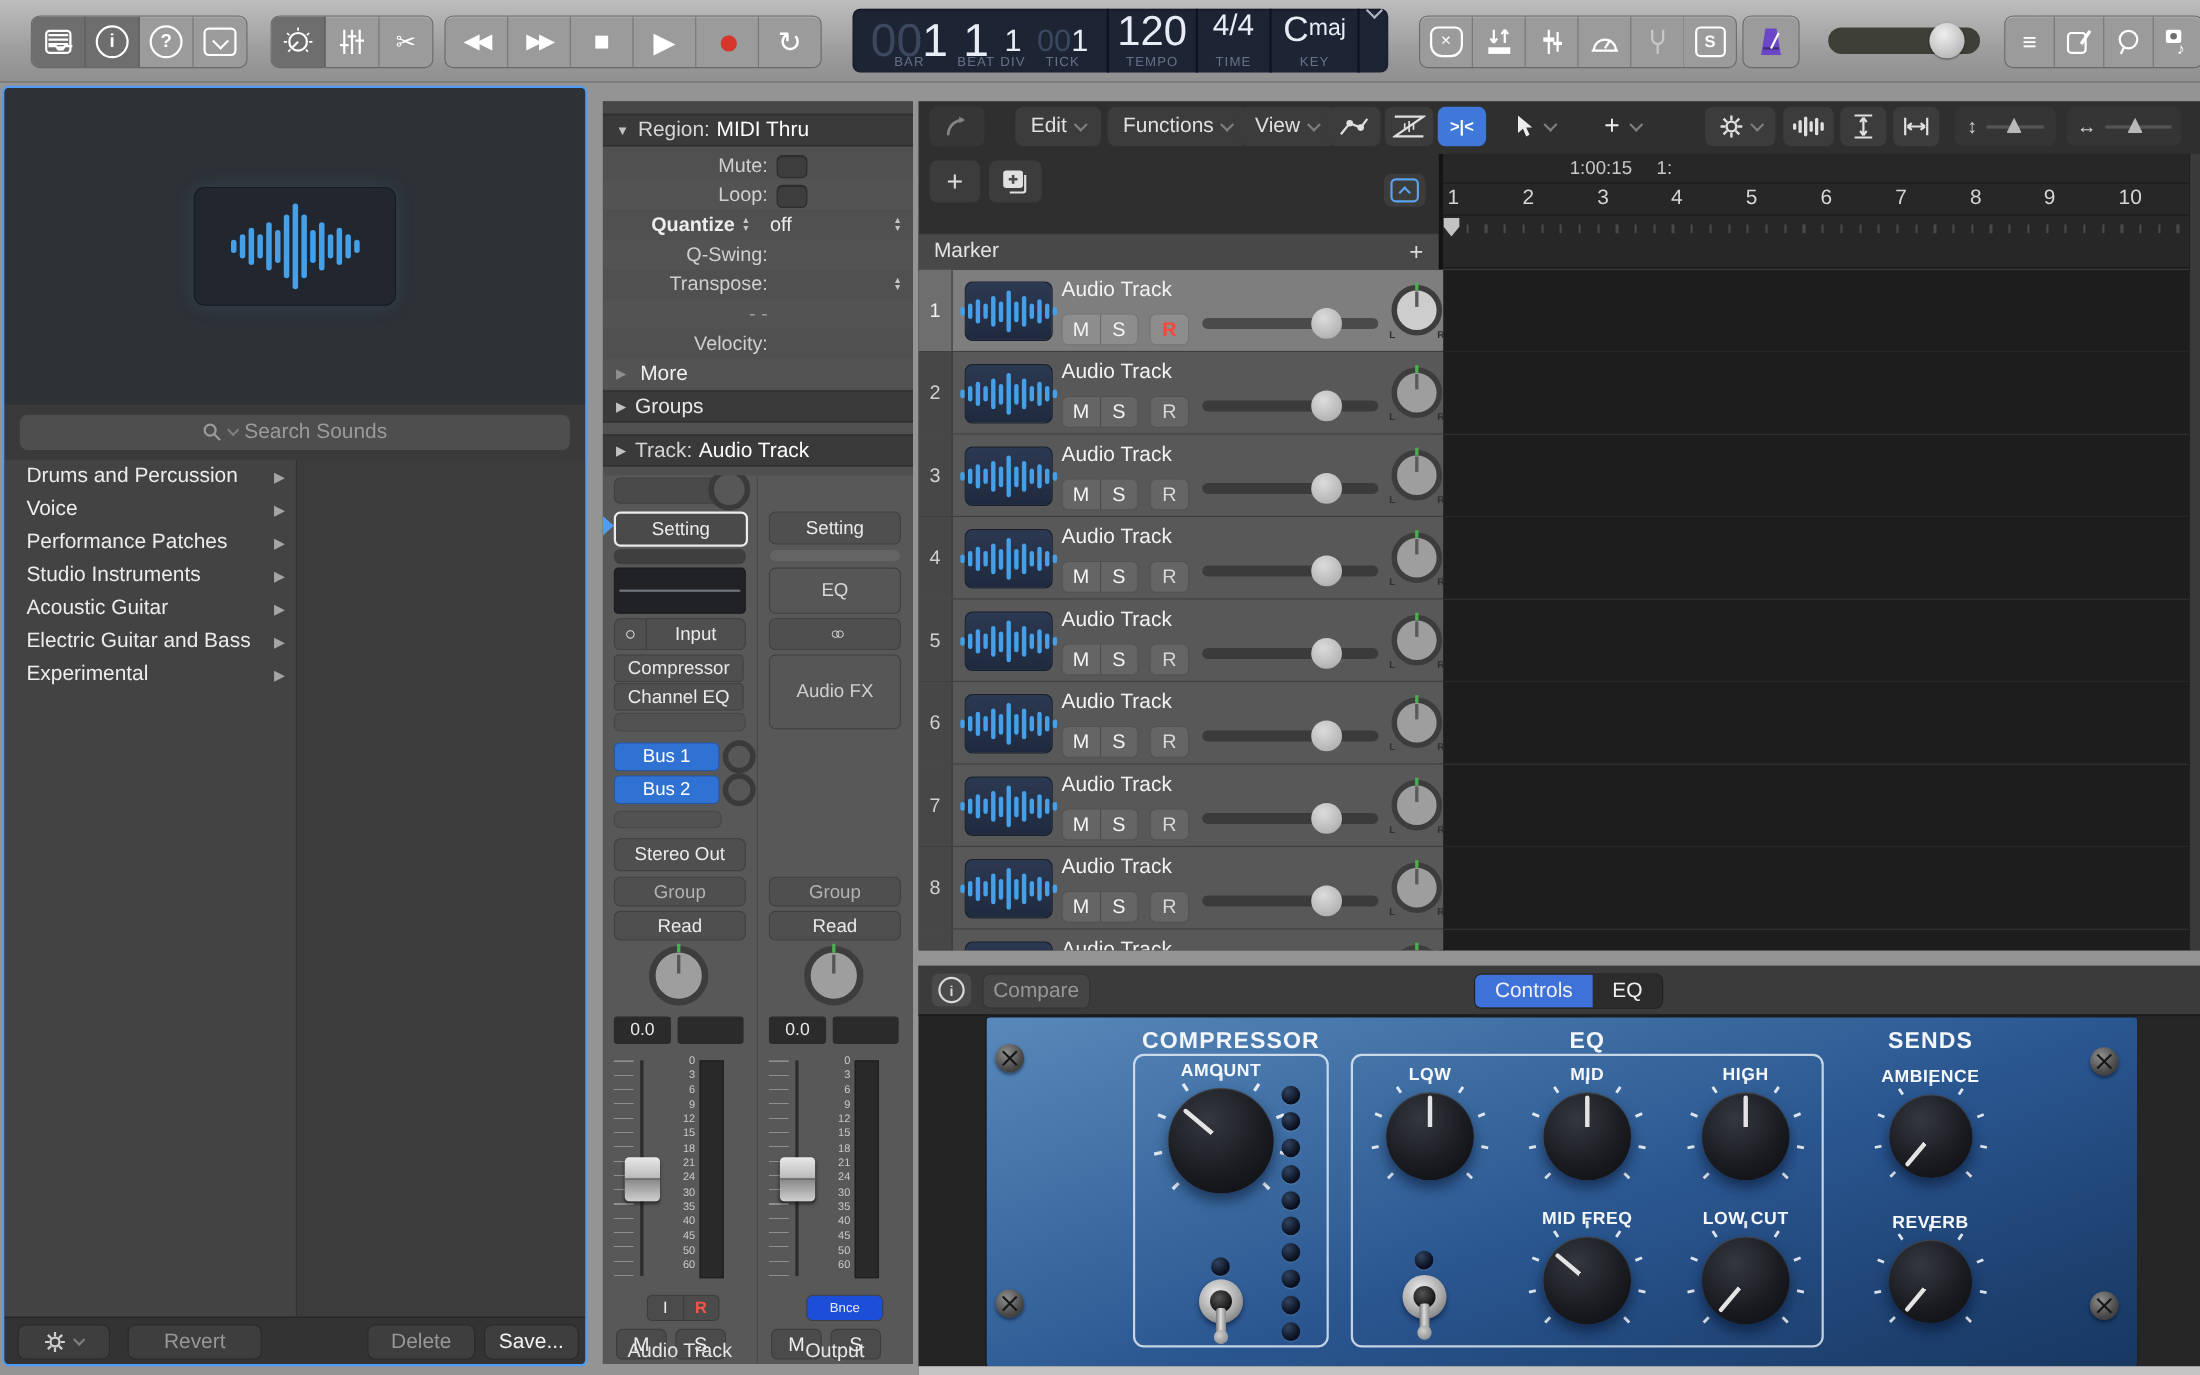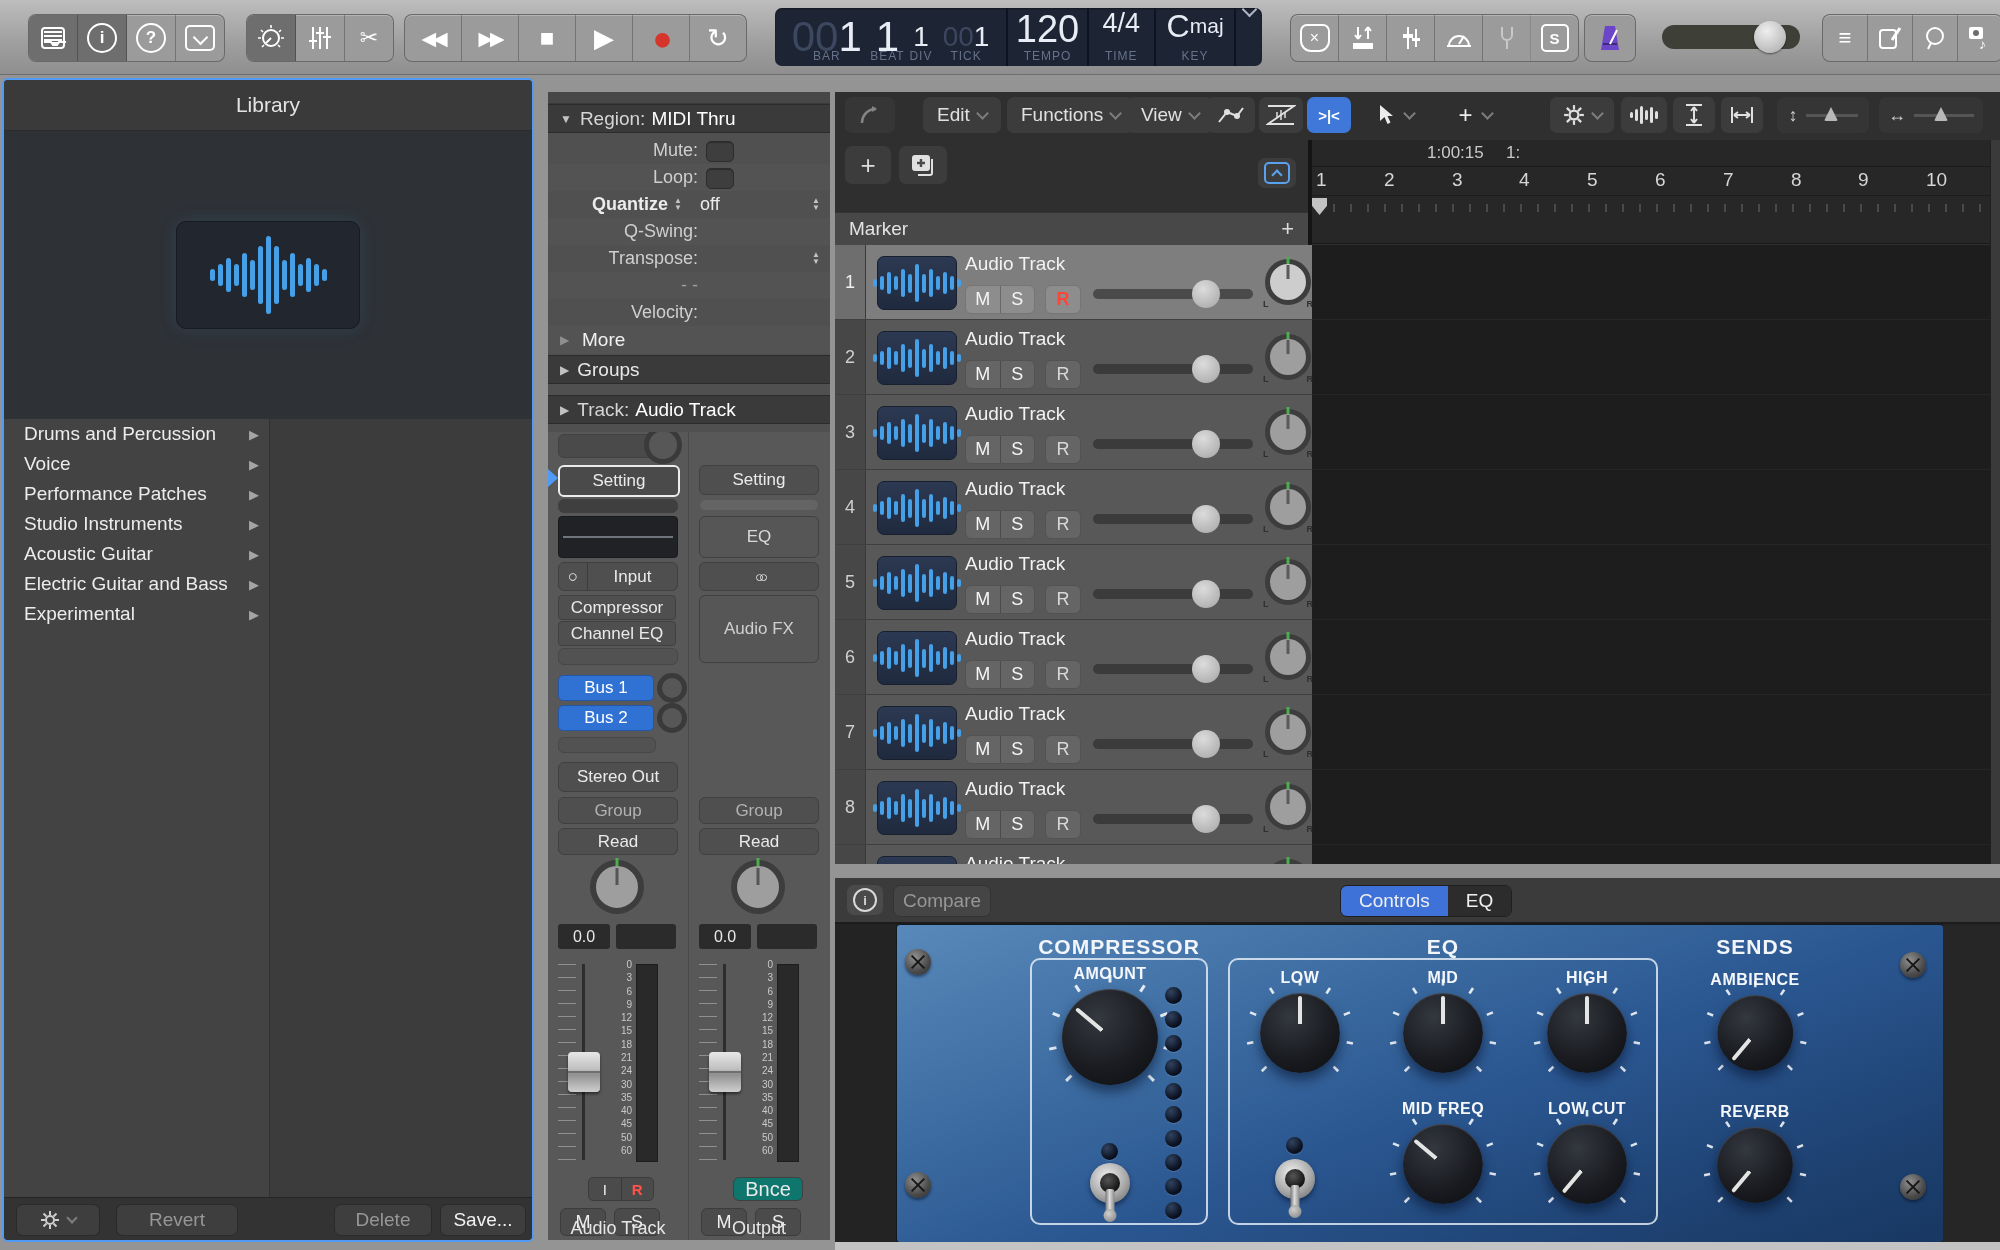--- a/index.html
+++ b/index.html
@@ -389,40 +389,49 @@
       <svg class="micon" width="26" height="26" viewBox="0 0 26 26">
           <rect x="2" y="2" width="14" height="12" rx="2" fill="#fff"></rect>
           <circle cx="9" cy="8" r="3" fill="#6e6e6e"></circle>
           <text x="12" y="24" font-size="14" fill="#fff">♪</text>
         </svg>
     </div>
   </div>
 </div>
 
 <div id="library" class="abs">
-  <div class="lib-title">Library</div>
   <div class="lib-hero">
     <div class="lib-tile">
       <span class="wavebars">
         <i style="height:12px"></i>
           <i style="height:22px"></i>
           <i style="height:34px"></i>
           <i style="height:22px"></i>
           <i style="height:44px"></i>
           <i style="height:30px"></i>
           <i style="height:58px"></i>
           <i style="height:78px"></i>
           <i style="height:58px"></i>
           <i style="height:30px"></i>
           <i style="height:44px"></i>
           <i style="height:22px"></i>
           <i style="height:34px"></i>
           <i style="height:22px"></i>
           <i style="height:12px"></i>
       </span>
+    </div>
+  </div>
+  <div class="lib-search">
+    <div class="searchfield">
+      <svg width="18" height="18" viewBox="0 0 18 18">
+          <circle cx="7" cy="7" r="5" fill="none" stroke="#9b9b9b" stroke-width="2"></circle>
+          <line x1="11" y1="11" x2="16" y2="16" stroke="#9b9b9b" stroke-width="2"></line>
+        </svg>
+      <span class="chev gray" style="width:6px;height:6px;"></span>
+      <span>Search Sounds</span>
     </div>
   </div>
   <div class="lib-list">
     <div class="lib-col2"></div>
     <div>
 
         <div class="lib-item">
           <span>Drums and Percussion</span>
           <span class="arr">▶</span>
         </div>
@@ -676,21 +685,21 @@
           <span>24</span>
           <span>30</span>
           <span>35</span>
           <span>40</span>
           <span>45</span>
           <span>50</span>
           <span>60</span>
         </div>
       <div class="mbar"></div>
     </div>
-    <div class="sbtn" style="left:185px;top:745px;width:68px;height:22px;background:#0f766e;font-size:20px;">
+    <div class="sbtn" style="left:185px;top:745px;width:68px;height:22px;background:#1d4ed8;font-size:12px;">
         <span>Bnce</span>
       </div>
     <div class="msbtn" style="left:153px;top:776px;">
         <span>M</span>
       </div>
     <div class="msbtn" style="left:207px;top:776px;">
         <span>S</span>
       </div>
     <div class="striplabel" style="left:141px;top:786px;"><span>Output</span></div>
   </div>

